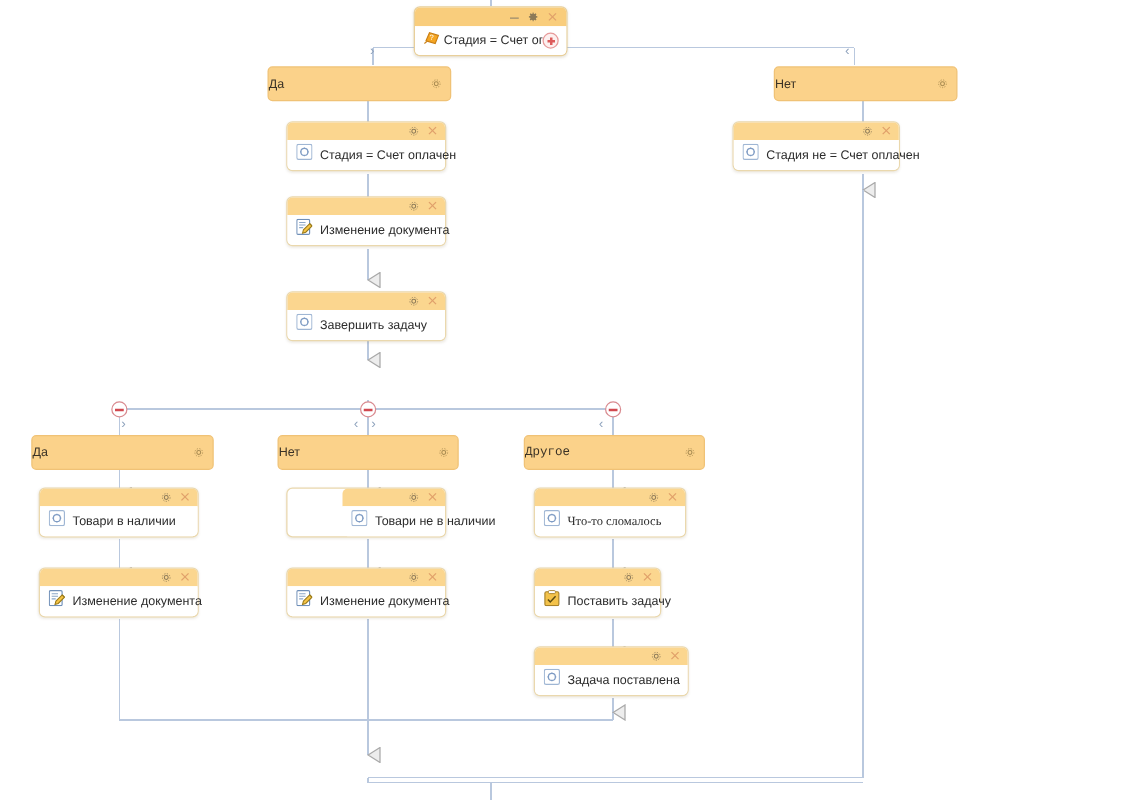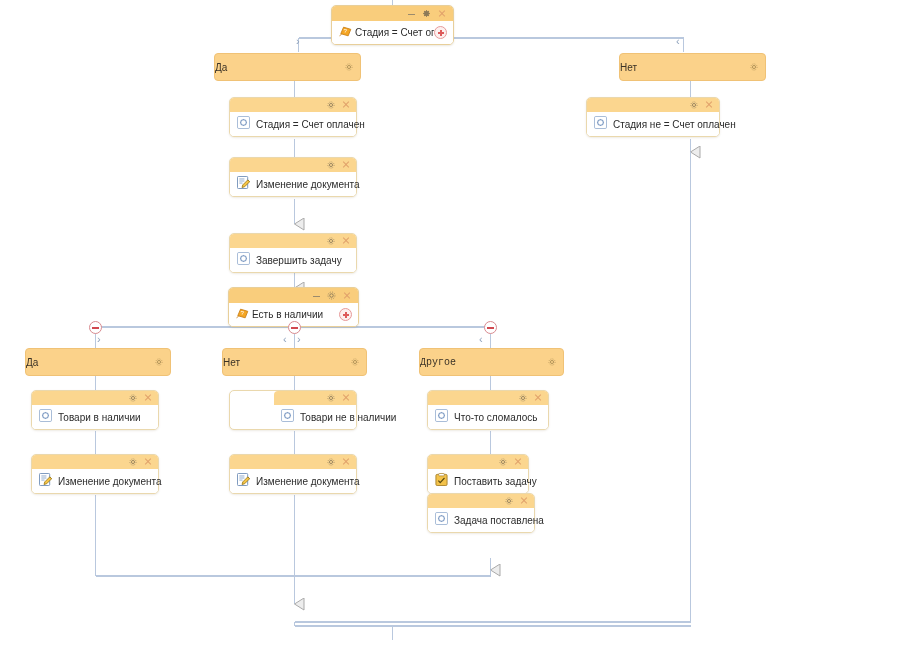--- a/index.html
+++ b/index.html
@@ -398,43 +398,20 @@
         <svg width="13" height="13" viewBox="0 0 14 14">
           <rect x="0.5" y="0.5" width="13" height="13" rx="1.5" fill="#ffffff" stroke="#9fb6d4"></rect>
           <circle cx="7" cy="7" r="3" fill="none" stroke="#7f9cc4" stroke-width="1.1"></circle>
           <path d="M7 3.2 L7 4.2 M7 9.8 L7 10.8 M3.2 7 L4.2 7 M9.8 7 L10.8 7" stroke="#7f9cc4" stroke-width="1"></path>
         </svg>
       </span>
       <span class="label">Стадия не = Счет оплачен</span>
     </div>
   </div>
 
-  <div class="cond-node" style="left:228px; top:287px; width:131px;">
-    <div class="titlebar">
-      <span class="ctl ctl-min"></span>
-      <span class="ctl">
-        <svg class="gear" width="9" height="9" viewBox="0 0 16 16">
-          <circle cx="8" cy="8" r="3.1" fill="none" stroke="#8c7a58" stroke-width="1.7"></circle>
-          <circle cx="8" cy="8" r="6.2" fill="none" stroke="#8c7a58" stroke-width="1.3" stroke-dasharray="2 2.2"></circle>
-        </svg>
-      </span>
-      <span class="ctl ctl-close"></span>
-    </div>
-    <div class="body">
-      <span class="ico">
-        <svg width="14" height="13" viewBox="0 0 16 15">
-          <path d="M2 10 L5.2 2.5 L13.5 5 L10.5 12.5 Z" fill="#f5a623" stroke="#c87d12" stroke-width="1"></path>
-          <text x="7.2" y="9.6" font-size="7" fill="#ffffff" text-anchor="middle" font-family="sans-serif">?</text>
-          <path d="M0.5 12.5 L3 10.5" stroke="#c87d12" stroke-width="1" fill="none"></path>
-        </svg>
-      </span>
-      <span class="label">Есть в наличии</span>
-      <span class="plus-btn"></span>
-    </div>
-  </div>
 
   <span class="minus-circle" style="left:89px; top:321px;"></span>
   <span class="minus-circle" style="left:288px; top:321px;"></span>
   <span class="minus-circle" style="left:484px; top:321px;"></span>
 
   <span class="chev" style="left:97px; top:334px;">›</span>
   <span class="chev" style="left:283px; top:334px;">‹</span>
   <span class="chev" style="left:297px; top:334px;">›</span>
   <span class="chev" style="left:479px; top:334px;">‹</span>
 
@@ -551,21 +528,21 @@
           <rect x="0.5" y="0.5" width="11" height="13" rx="1" fill="#ffffff" stroke="#6f8fb8"></rect>
           <path d="M2.5 3.2 H8 M2.5 5.4 H8 M2.5 7.6 H6" stroke="#8aa6c8" stroke-width="1"></path>
           <path d="M11.6 4.2 L6.2 9.6 L5.4 12.4 L8.2 11.6 L13.6 6.2 Z" fill="#f6c445" stroke="#9a7a18" stroke-width="0.9"></path>
           <path d="M11.6 4.2 L13.6 6.2" stroke="#9a7a18" stroke-width="0.9"></path>
         </svg>
       </span>
       <span class="label">Изменение документа</span>
     </div>
   </div>
 
-  <div class="act-node" style="left:427px; top:390px; width:122px;">
+  <div class="act-node" style="left:427px; top:390px; width:122px;font-family:Liberation Serif, serif;">
     <div class="titlebar">
       <span class="ctl">
         <svg class="gear" width="8" height="8" viewBox="0 0 16 16">
           <circle cx="8" cy="8" r="3.1" fill="none" stroke="#8c7a58" stroke-width="1.7"></circle>
           <circle cx="8" cy="8" r="6.2" fill="none" stroke="#8c7a58" stroke-width="1.3" stroke-dasharray="2 2.2"></circle>
         </svg>
       </span>
       <span class="ctl ctl-close"></span>
     </div>
     <div class="body">
@@ -595,21 +572,21 @@
         <svg width="13" height="13" viewBox="0 0 14 14">
           <rect x="1" y="1.5" width="12" height="12" rx="1.3" fill="#f3c24a" stroke="#a8822a"></rect>
           <rect x="4" y="0.5" width="6" height="2.6" rx="0.8" fill="#ffffff" stroke="#a8822a" stroke-width="0.8"></rect>
           <path d="M3.6 8.2 L5.6 10.3 L10.2 5.4" fill="none" stroke="#5a4a10" stroke-width="1.3"></path>
         </svg>
       </span>
       <span class="label">Поставить задачу</span>
     </div>
   </div>
 
-  <div class="act-node" style="left:427px; top:493px; width:108px;">
+  <div class="act-node" style="left:427px; top:517px; width:124px;">
     <div class="titlebar">
       <span class="ctl">
         <svg class="gear" width="8" height="8" viewBox="0 0 16 16">
           <circle cx="8" cy="8" r="3.1" fill="none" stroke="#8c7a58" stroke-width="1.7"></circle>
           <circle cx="8" cy="8" r="6.2" fill="none" stroke="#8c7a58" stroke-width="1.3" stroke-dasharray="2 2.2"></circle>
         </svg>
       </span>
       <span class="ctl ctl-close"></span>
     </div>
     <div class="body">

